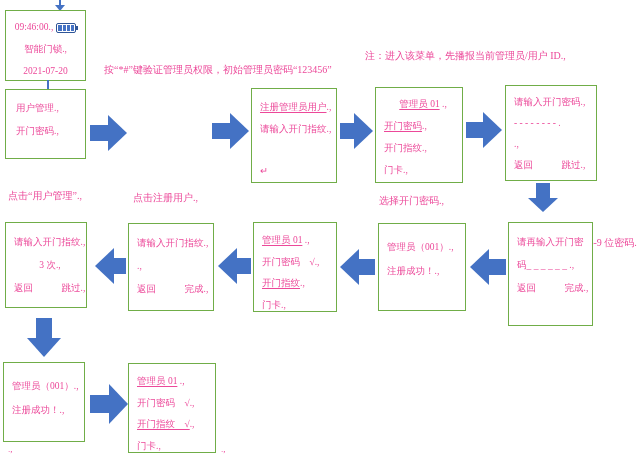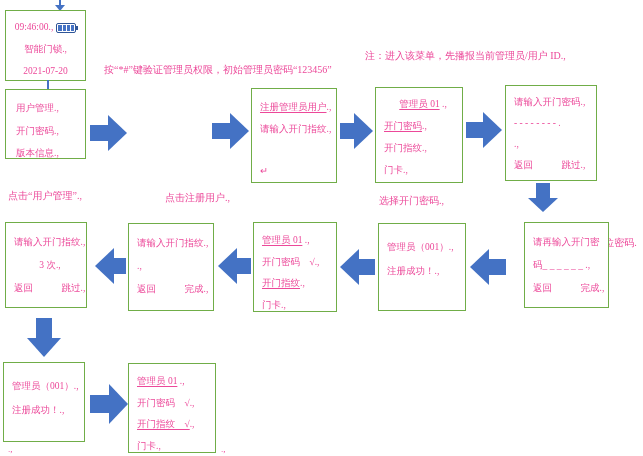--- a/index.html
+++ b/index.html
@@ -18,21 +18,21 @@
   .u { text-decoration:underline; text-underline-offset:2px; }
   .c { text-align:center; }
   .mt { margin-top:20px; }
 
   .b1  { left:5px;   top:10px;  width:81px; height:71px;  text-align:center; padding-top:5px; line-height:22px; }
   .b2  { left:5px;   top:89px;  width:81px; height:70px;  padding:7px 0 0 10px; line-height:22.5px; }
   .b3  { left:128px; top:88px;  width:80px; height:95px;  padding:7px 0 0 10px; line-height:23px; }
   .b4  { left:251px; top:88px;  width:86px; height:95px;  padding:7px 0 0 8px;  line-height:22px; }
   .b5  { left:375px; top:87px;  width:88px; height:96px;  padding:5px 0 0 8px;  line-height:22px; }
   .b6  { left:505px; top:85px;  width:92px; height:96px;  padding:6px 0 0 8px;  line-height:21px; }
-  .b7  { left:524px; top:222px; width:85px; height:86px;  padding:8px 0 0 8px;  line-height:23px; }
+  .b7  { left:508px; top:222px; width:85px; height:104px;  padding:8px 0 0 8px;  line-height:23px; }
   .b8  { left:378px; top:223px; width:88px; height:88px;  padding:11px 0 0 8px; line-height:24px; }
   .b9  { left:253px; top:222px; width:84px; height:90px;  padding:7px 0 0 8px;  line-height:21.5px; }
   .b10 { left:128px; top:223px; width:86px; height:88px;  padding:8px 0 0 8px;  line-height:23px; }
   .b11 { left:5px;   top:222px; width:82px; height:86px;  padding:8px 0 0 8px;  line-height:23px; }
   .b12 { left:3px;   top:362px; width:82px; height:80px;  padding:11px 0 0 8px; line-height:24px; }
   .b13 { left:128px; top:363px; width:88px; height:90px;  padding:7px 0 0 8px;  line-height:21.5px; }
 
   
   .caption { position:absolute; font-size:10px; white-space:pre; }
   .note    { position:absolute; font-size:10px; white-space:pre; }
@@ -73,33 +73,32 @@
     <div class="line"><span>09:46:00.,</span><span class="battery"><i></i><i></i><i></i><i></i></span></div>
     <div class="line">智能门锁.,</div>
     <div class="line">2021-07-20</div>
   </div>
 
   <div class="tline" style="left:47px; top:80px; width:2px; height:10px;"></div>
 
   <div class="box b2">
     <div class="line">用户管理.,</div>
     <div class="line">开门密码.,</div>
-    <div class="line">版本信息.,</div>
   </div>
   <div class="caption" style="left:8px; top:189px;">点击“用户管理”.,</div>
 
   <div class="note" style="left:104px; top:63px;">按“*#”键验证管理员权限，初始管理员密码“123456”</div>
   <div class="note" style="left:365px; top:49px;">注：进入该菜单，先播报当前管理员/用户 ID.,</div>
 
   <div class="arr" style="left:90px; top:115px;">
     <div class="shaft-h" style="width:18px;"></div>
       <div class="head-r"></div>
   </div>
 
-  <div class="caption" style="left:133px; top:191px;margin-left:32px;">点击注册用户.,</div>
+  <div class="caption" style="left:133px; top:191px;">点击注册用户.,</div>
 
   <div class="arr" style="left:212px; top:113px;">
     <div class="shaft-h" style="width:18px;"></div>
       <div class="head-r"></div>
   </div>
 
   <div class="box b4">
     <div class="line"><span class="u">注册管理员用户</span><span>.,</span></div>
     <div class="line">请输入开门指纹.,</div>
     <div class="line mt">↵</div>

